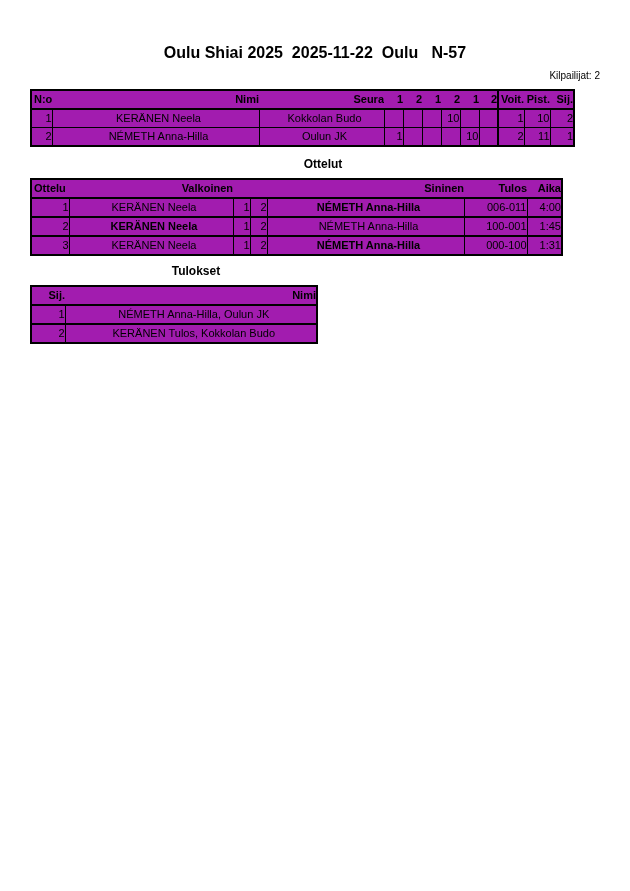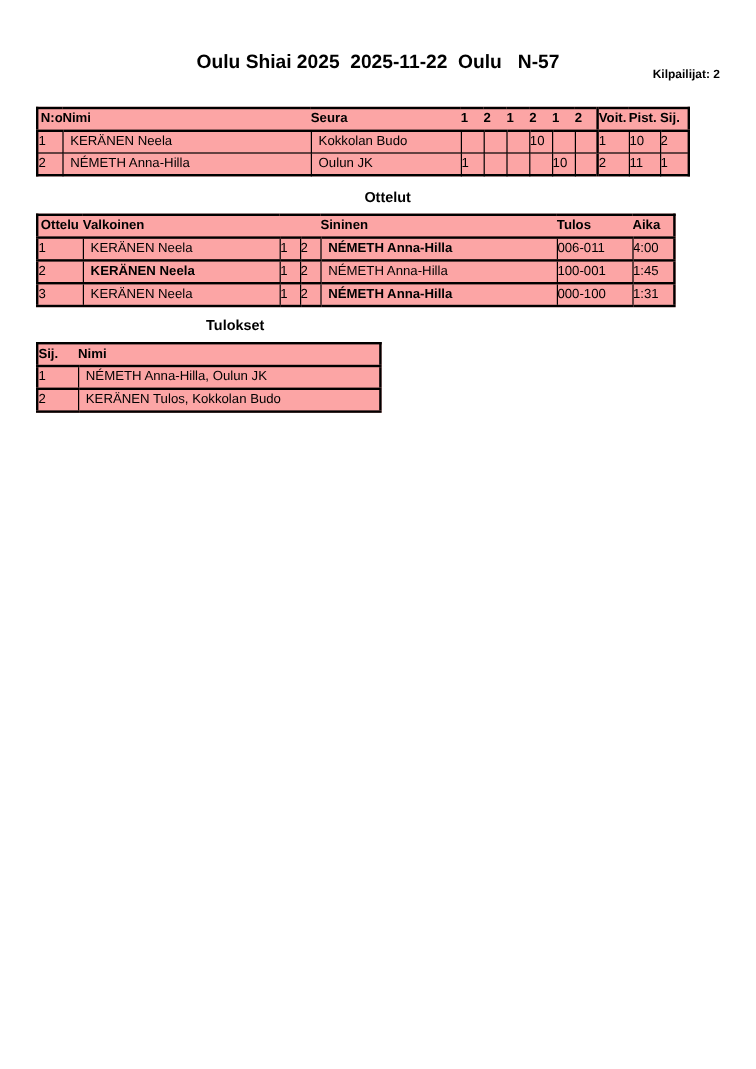--- a/index.html
+++ b/index.html
@@ -15,53 +15,53 @@
   .title {
     position: absolute; top: 44px; left: 0; width: 630px;
     text-align: center; font-size: 16px; font-weight: bold;
     white-space: pre;
   }
   .subtitle {
     position: absolute; top: 68px; left: 0; width: 540px;
     text-align: center; font-size: 12px; font-weight: bold;
   }
   .count {
-    position: absolute; top: 57px; right: 30px;
-    font-size: 10px; font-weight: bold;
+    position: absolute; top: 70px; right: 30px;
+    font-size: 10px; font-weight: normal;
   }
   .section-title {
     position: absolute; text-align: center;
     font-size: 12px; font-weight: bold; margin-left: 23px;
   }
   .sec-matches { top: 157px; left: 0; width: 600px; }
   .sec-results { top: 264px; left: 0; width: 346px; }
 
   table {
     position: absolute; left: 30px;
     border-collapse: collapse; table-layout: fixed;
-    font-size: 11px; background: #fca5a5;
+    font-size: 11px; background: #a21caf;
     border: 2px solid #000000;
   }
   #competitors { top: 89px;  width: 543px; }
   #matches     { top: 178px; width: 531px; }
   #results     { top: 285px; width: 286px; }
 
   th, td {
     padding: 0; height: 17px; line-height: 17px;
     overflow: hidden; white-space: nowrap;
   }
   th { font-weight: bold; border: none; border-bottom: 2px solid #000000; }
 
   #competitors td { border: 1px solid #000000; }
   #matches td, #results td { border: 1px solid #000000; border-bottom-width: 2px; }
 
   .thick-l { border-left: 2px solid #000000 !important; margin-left: 28px; }
 
-  .c  { text-align: left; }
-  .l  { text-align: left; padding-left: 6px; }
+  .c  { text-align: right; }
+  .l  { text-align: center; padding-left: 6px; }
   .hl { text-align: left; padding-left: 2px; }
 </style>
 </head>
 <body>
 
 <div class="page">
 
   <div class="title">Oulu Shiai 2025  2025-11-22  Oulu   N-57</div>
   <div class="count">Kilpailijat: 2</div>
 

